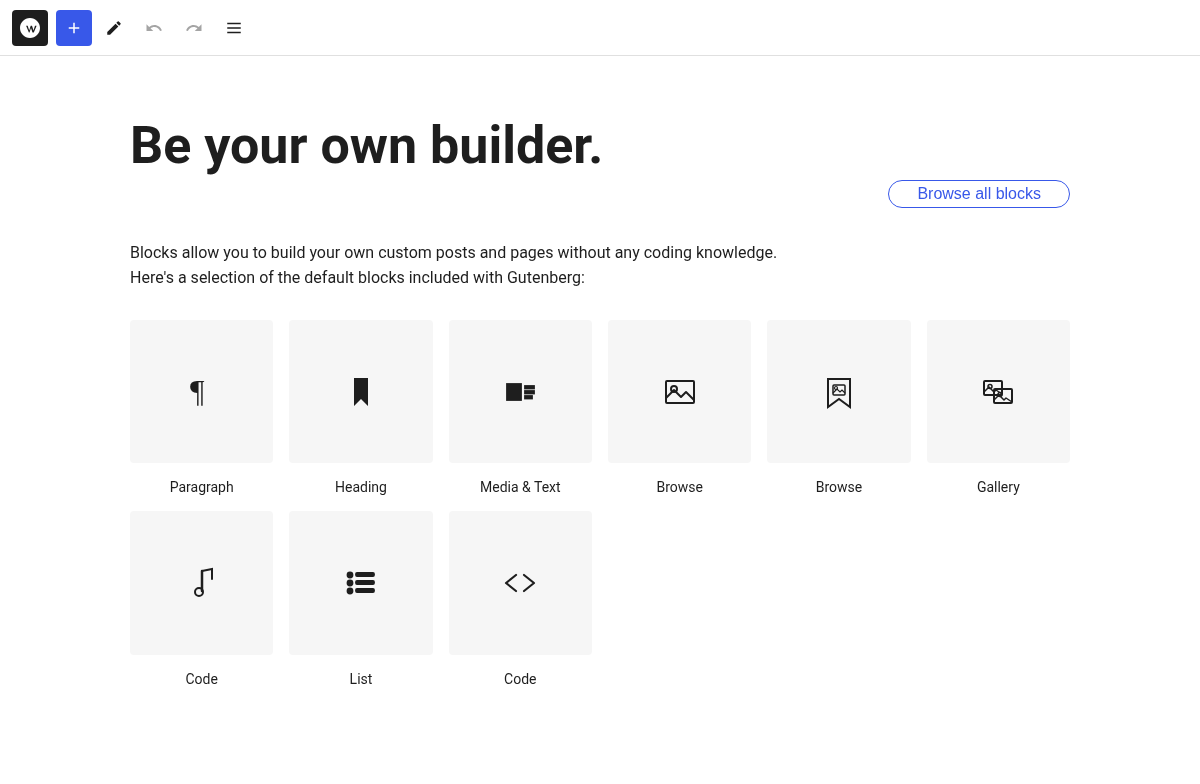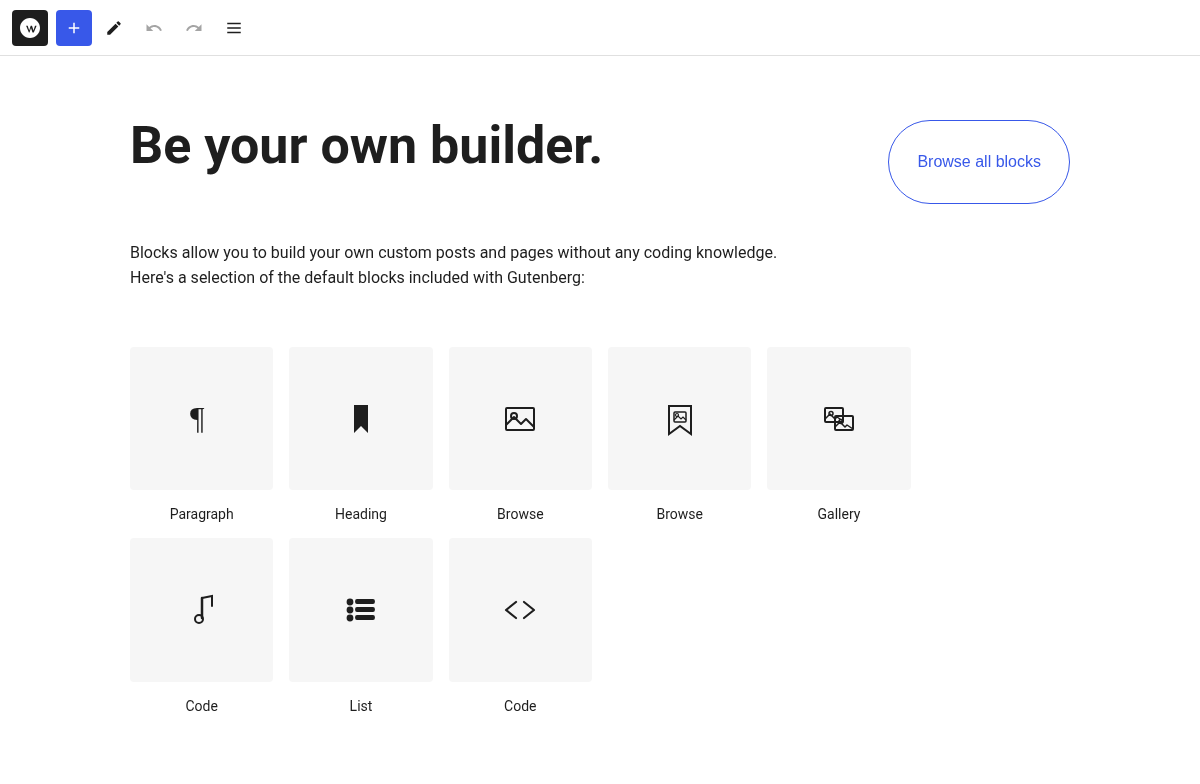--- a/index.html
+++ b/index.html
@@ -81,33 +81,33 @@
       line-height: 1.15;
       color: #1e1e1e;
       margin-bottom: 32px;
     }
 
     .browse-btn {
       border: 1.5px solid #3858e9;
       background: #fff;
       color: #3858e9;
       border-radius: 50px;
-      padding: 32px 28px;
+      padding: 4px 28px;
       font-size: 16px;
       font-weight: 500;
       cursor: pointer;
       white-space: nowrap;
     }
 
     .page-description {
       font-size: 16px;
       line-height: 1.6;
       color: #1e1e1e;
       max-width: 700px;
-      margin-bottom: 56px;
+      margin-bottom: 29px;
     }
 
     
     .blocks-grid {
       display: grid;
       grid-template-columns: repeat(6, 1fr);
       gap: 16px;
     }
 
     .block-item {
@@ -141,21 +141,21 @@
     }
 
     .block-label {
       font-size: 14px;
       color: #1e1e1e;
       text-align: center;
     }
 
     .header-row {
       display: flex;
-      align-items: center;
+      align-items: flex-end;
       justify-content: space-between;
       margin-bottom: 32px;
     }
   </style>
 </head>
 <body>
 
 <div class="toolbar">
   <div class="wp-logo">
 
@@ -221,20 +221,32 @@
     <div class="block-item">
       <div class="block-icon-box">
         <svg viewBox="0 0 44 44" xmlns="http://www.w3.org/2000/svg">
 
           <path d="M15 8 L15 36 L22 29 L29 36 L29 8 Z" fill="#1e1e1e" stroke="none"></path>
         </svg>
       </div>
       <span class="block-label">Heading</span>
     </div>
 
+    <div class="block-item">
+      <div class="block-icon-box">
+        <svg viewBox="0 0 44 44" xmlns="http://www.w3.org/2000/svg">
+
+          <rect x="9" y="14" width="14" height="16" fill="#1e1e1e"></rect>
+          <rect x="27" y="16" width="9" height="2.5" fill="#1e1e1e"></rect>
+          <rect x="27" y="21" width="9" height="2.5" fill="#1e1e1e"></rect>
+          <rect x="27" y="26" width="7" height="2.5" fill="#1e1e1e"></rect>
+        </svg>
+      </div>
+      <span class="block-label">Media &amp; Text</span>
+    </div>
 
     <div class="block-item">
       <div class="block-icon-box">
         <svg viewBox="0 0 44 44" xmlns="http://www.w3.org/2000/svg">
           <rect x="8" y="11" width="28" height="22" rx="1" stroke="#1e1e1e" stroke-width="2" fill="none"></rect>
           <circle cx="16" cy="19" r="3" stroke="#1e1e1e" stroke-width="2" fill="none"></circle>
           <polyline points="8,28 16,20 23,27 28,22 36,30" stroke="#1e1e1e" stroke-width="2" fill="none" stroke-linejoin="round"></polyline>
         </svg>
       </div>
       <span class="block-label">Browse</span>

